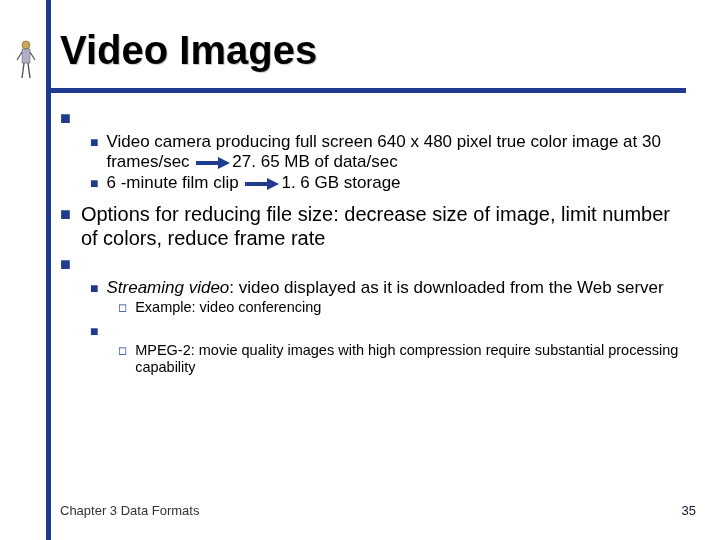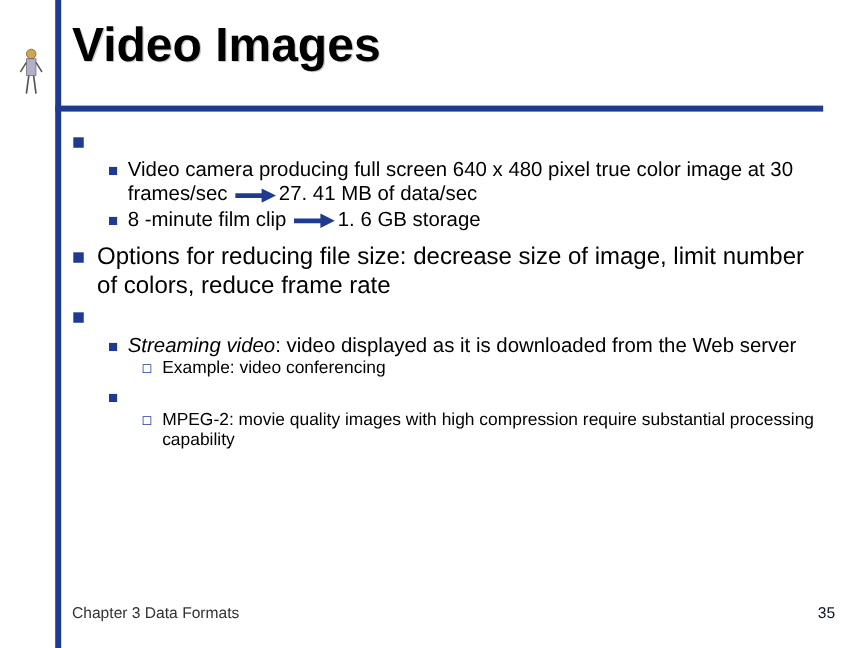--- a/index.html
+++ b/index.html
@@ -26,21 +26,21 @@
     width: 24px;
     height: 40px;
     display: flex;
     flex-direction: column;
     align-items: center;
   }
   .icon-deco svg { width: 22px; height: 40px; }
   .title {
     position: absolute;
     left: 60px;
-    top: 16px;
+    top: 28px;
     font-size: 40px;
     font-weight: bold;
     color: #000;
     text-shadow: 1px 1px 0 #ccc;
   }
   .hrule {
     position: absolute;
     left: 46px;
     top: 88px;
     width: 640px;
@@ -115,28 +115,28 @@
 
   <div class="b2">
     <span class="bullet">■</span>
     <span class="txt">
       <span>Video camera producing full screen 640 x 480 pixel true color image at 30 frames/sec</span>
       <span class="arrow">
         <svg width="34" height="12" viewBox="0 0 34 12">
             <line x1="0" y1="6" x2="24" y2="6" stroke="#1f3b8f" stroke-width="4"></line>
             <polygon points="22,0 34,6 22,12" fill="#1f3b8f"></polygon>
           </svg>
-      </span><span>27. 41 MB of data/sec</span>
+      </span><span>27. 65 MB of data/sec</span>
     </span>
   </div>
 
   <div class="b2">
     <span class="bullet">■</span>
     <span class="txt">
-      <span>8 -minute film clip</span>
+      <span>6 -minute film clip</span>
       <span class="arrow">
         <svg width="34" height="12" viewBox="0 0 34 12">
             <line x1="0" y1="6" x2="24" y2="6" stroke="#1f3b8f" stroke-width="4"></line>
             <polygon points="22,0 34,6 22,12" fill="#1f3b8f"></polygon>
           </svg>
       </span><span>1. 6 GB storage</span>
     </span>
   </div>
 
   <div class="gap-md"></div>

